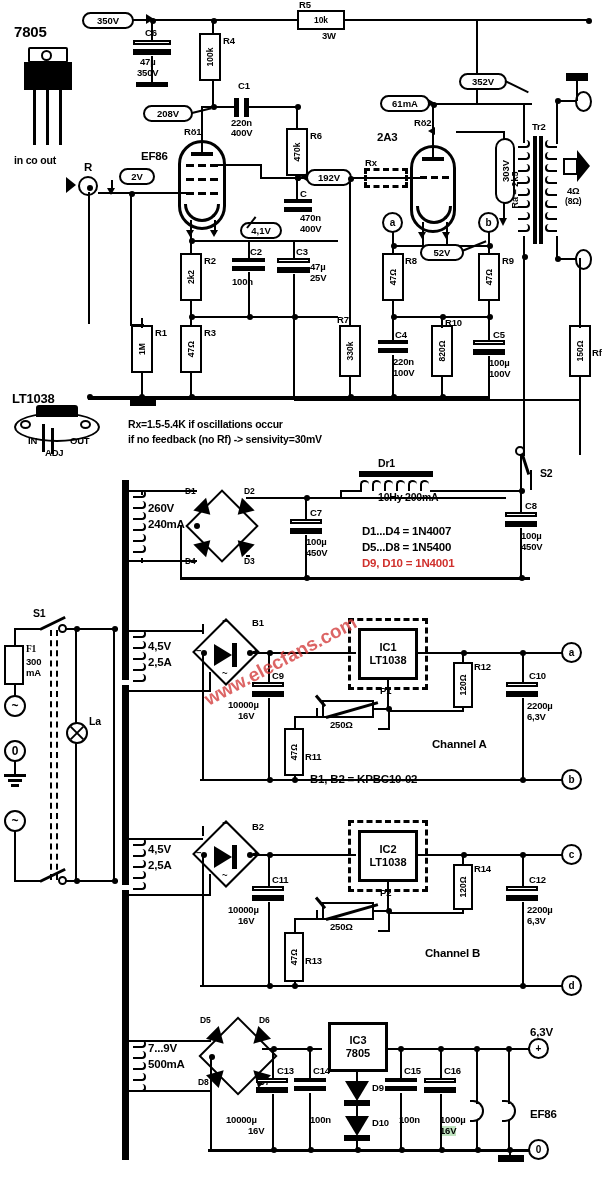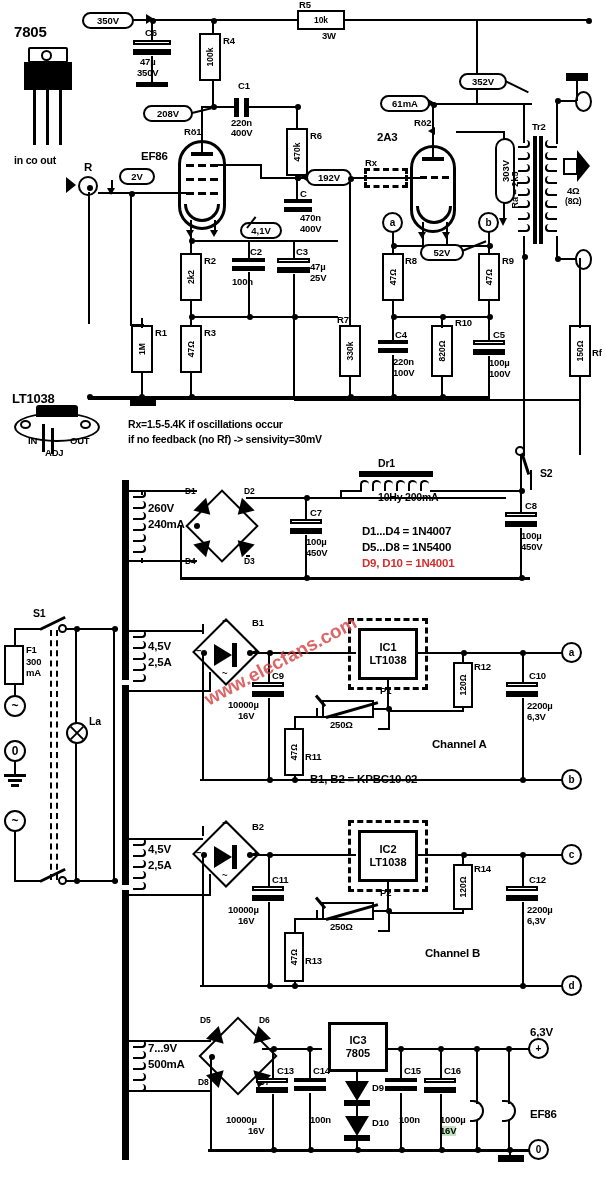--- a/index.html
+++ b/index.html
@@ -427,21 +427,21 @@
   </div>
   <div class="lbl s9" style="left:395px; top:330px;">C4</div>
   <div class="lbl s9" style="left:393px; top:357px;">220n</div>
   <div class="lbl s9" style="left:393px; top:368px;">100V</div>
   <div class="w wv" style="left:392px; top:355px; height:44px;"></div>
   <div class="node" style="left:393px; top:396px;"></div>
 
   <div class="res" style="left:431px; top:325px; width:22px; height:52px;">
       <span>820Ω</span>
     </div>
-  <div class="lbl s9" style="left:455px; top:318px;">R10</div>
+  <div class="lbl s9" style="left:445px; top:318px;">R10</div>
   <div class="w wv" style="left:441px; top:316px; height:12px;"></div>
   <div class="w wv" style="left:441px; top:375px; height:24px;"></div>
   <div class="node" style="left:442px; top:396px;"></div>
 
   <div class="w wv" style="left:488px; top:316px; height:26px;"></div>
   <div class="cap pol" style="left:473px; top:340px; width:32px; height:18px;">
     <div class="p p1"></div>
       <div class="p p2"></div>
   </div>
   <div class="lbl s9" style="left:493px; top:330px;">C5</div>
@@ -620,21 +620,21 @@
 
   <div class="lbl s10" style="left:33px; top:608px;">S1</div>
   <div class="w" style="left:40px; top:628px; width:28px; height:3px;
               transform:rotate(-26deg); transform-origin:left center;"></div>
   <div style="position:absolute; left:58px; top:624px; width:9px; height:9px;
               border:2px solid #000; border-radius:50%; background:#fff;"></div>
   <div class="w wh" style="left:14px; top:628px; width:28px;"></div>
   <div class="w wv" style="left:14px; top:628px; height:18px;"></div>
 
   <div class="res" style="left:4px; top:645px; width:20px; height:40px;"></div>
-  <div class="lbl s9" style="left:26px; top:645px;">F1</div>
+  <div class="lbl s9" style="left:26px; top:645px;font-family:Liberation Serif, serif;">F1</div>
   <div class="lbl s9" style="left:26px; top:657px;">300</div>
   <div class="lbl s9" style="left:26px; top:668px;">mA</div>
   <div class="w wv" style="left:14px; top:683px; height:14px;"></div>
   <div class="acsrc" style="left:4px; top:695px; width:22px; height:22px;">~</div>
 
   <div class="acsrc" style="left:4px; top:740px; width:22px; height:22px;">
     <span>0</span>
   </div>
   <div class="w wv" style="left:14px; top:760px; height:16px;"></div>
   <div class="gnd" style="left:4px; top:774px;">

